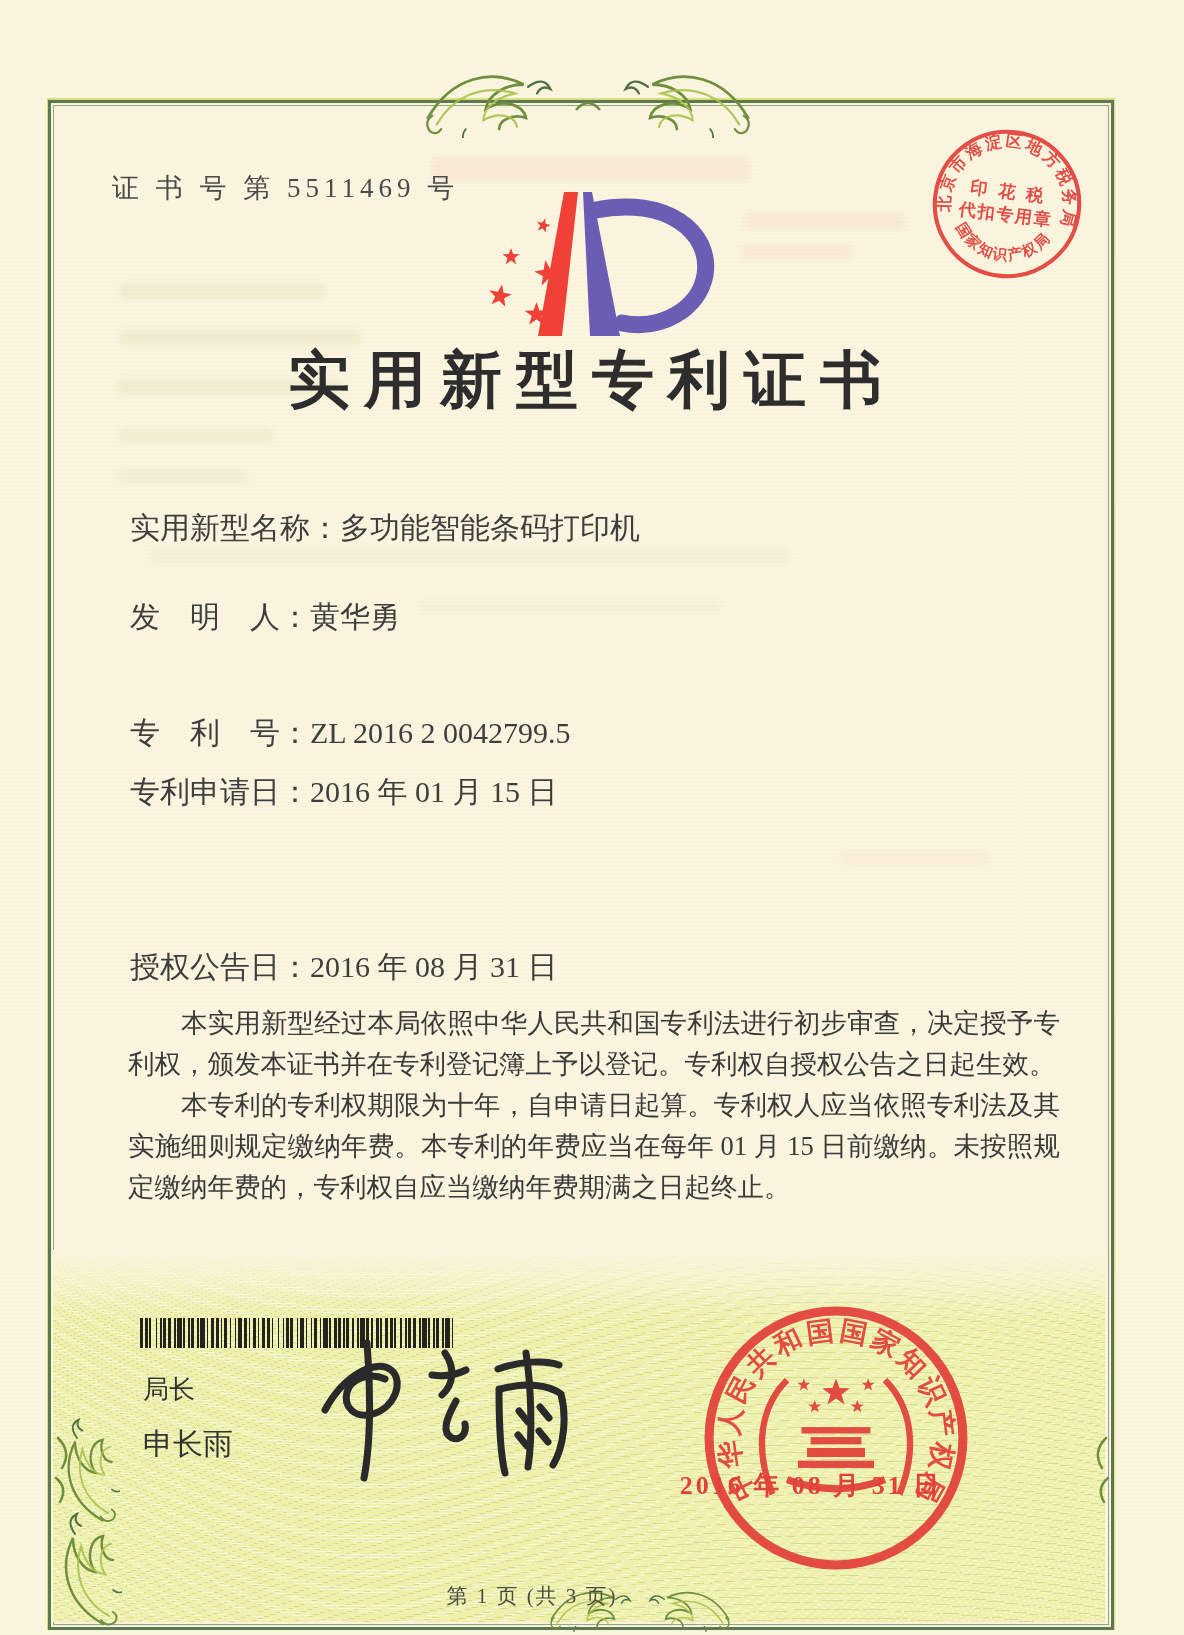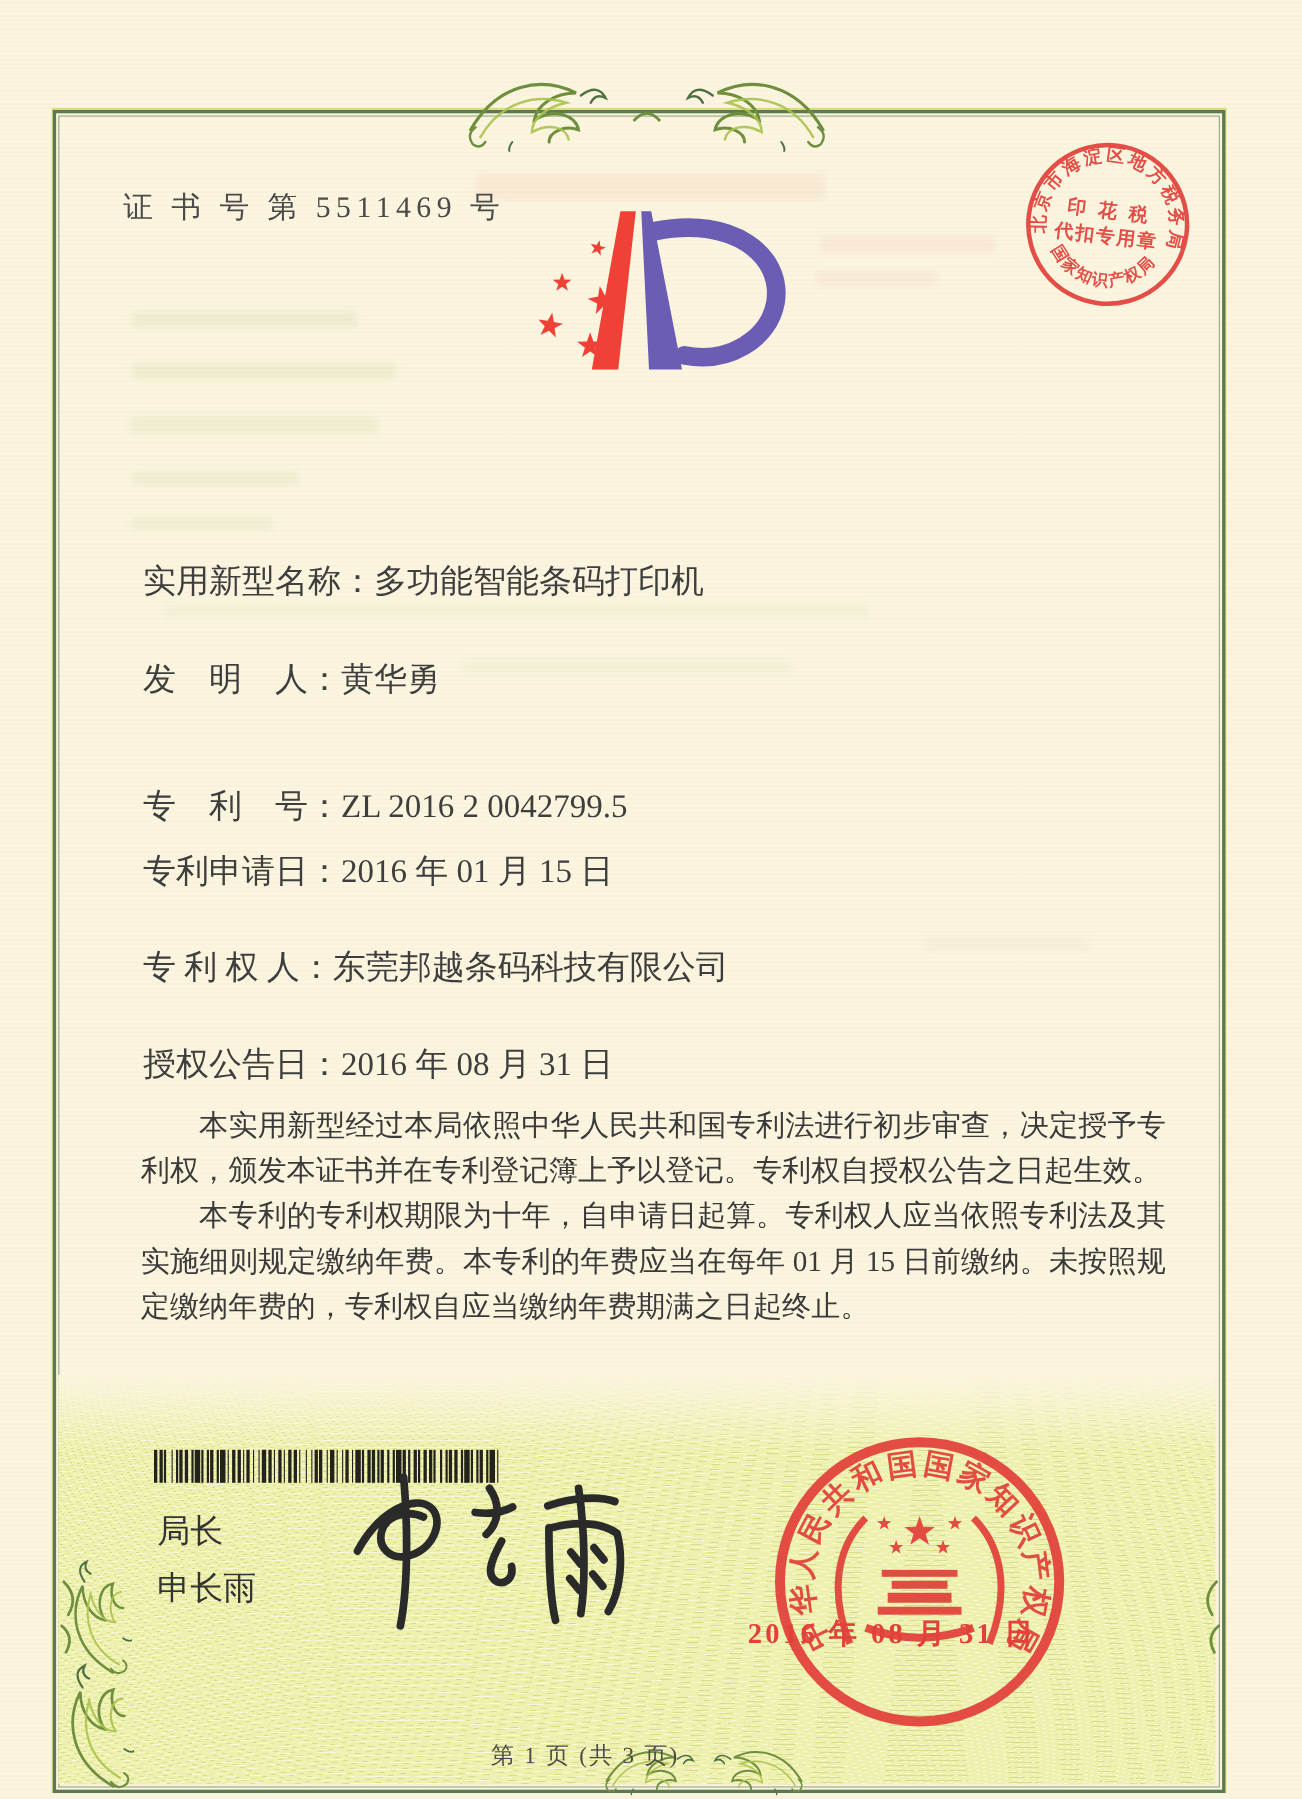--- a/index.html
+++ b/index.html
@@ -32,21 +32,21 @@
     font-size:62px;font-weight:700;letter-spacing:14px;color:#2d2d2d;}
   .field{position:absolute;left:130px;font-size:30px;color:#3e3e3e;white-space:nowrap;}
   .f0{top:508px}.f1{top:597px}.f2{top:713px}.f3{top:772px}.f4{top:859px}.f5{top:947px}
   .paras{position:absolute;left:128px;top:1003px;width:932px;
     font-size:26.5px;line-height:41px;text-align:justify;color:#3a3a3a;}
   .paras p{margin:0;text-indent:2em;}
   
   .barcode{position:absolute;left:140px;top:1318px;width:316px;height:30px;}
   .barcode span{position:absolute;top:0;bottom:0;background:#23231b;}
   
-  .officer-title{position:absolute;left:143px;top:1372px;font-size:30px;color:#333;
+  .officer-title{position:absolute;left:143px;top:1372px;font-size:26px;color:#333;
     font-family:"Liberation Sans","DejaVu Sans",sans-serif;}
   .officer-name{position:absolute;left:143px;top:1424px;font-size:30px;color:#333;
     font-family:"Liberation Sans","DejaVu Sans",sans-serif;}
   .signature{position:absolute;left:295px;top:1315px;}
   
   .seal{position:absolute;left:700px;top:1302px;}
   .seal-date{position:absolute;left:676px;top:1468px;width:270px;text-align:center;
     font-size:26px;letter-spacing:3px;color:#e2403a;font-weight:700;}
   .taxstamp{position:absolute;left:925px;top:122px;transform:rotate(7deg);opacity:.92;}
   .footer{position:absolute;left:0;top:1582px;width:1064px;text-align:center;
@@ -161,26 +161,26 @@
     <text font-size="20" font-weight="700" fill="#e2403a" letter-spacing="3.5">
       <textPath href="#taxTop">北京市海淀区地方税务局</textPath>
     </text>
     <text font-size="18" font-weight="700" fill="#e2403a" letter-spacing="2">
       <textPath href="#taxBot">国家知识产权局</textPath>
     </text>
     <text x="100" y="92" text-anchor="middle" font-size="21" font-weight="700" fill="#e2403a" letter-spacing="4">印 花 税</text>
     <text x="100" y="120" text-anchor="middle" font-size="21" font-weight="700" fill="#e2403a" letter-spacing="2">代扣专用章</text>
   </svg>
 
+  <div class="title">实用新型专利证书</div>
 
   <div class="field f1"><span>发　明　人：</span><span>黄华勇</span></div>
   <div class="field f0"><span>实用新型名称：</span><span>多功能智能条码打印机</span></div>
   <div class="field f2"><span>专　利　号：</span><span>ZL 2016 2 0042799.5</span></div>
   <div class="field f3"><span>专利申请日：</span><span>2016 年 01 月 15 日</span></div>
-  <div class="field f4"><span>专 利 权 人：</span><span>东莞邦越条码科技有限公司</span></div>
   <div class="field f5"><span>授权公告日：</span><span>2016 年 08 月 31 日</span></div>
 
   <div class="paras">
     <p>本实用新型经过本局依照中华人民共和国专利法进行初步审查，决定授予专利权，颁发本证书并在专利登记簿上予以登记。专利权自授权公告之日起生效。</p>
     <p>本专利的专利权期限为十年，自申请日起算。专利权人应当依照专利法及其实施细则规定缴纳年费。本专利的年费应当在每年 01 月 15 日前缴纳。未按照规定缴纳年费的，专利权自应当缴纳年费期满之日起终止。</p>
   </div>
 
   <div class="barcode" id="barcode">
       <span style="left:0.0px;width:3.1px"></span>
       <span style="left:4.7px;width:3.1px"></span>

